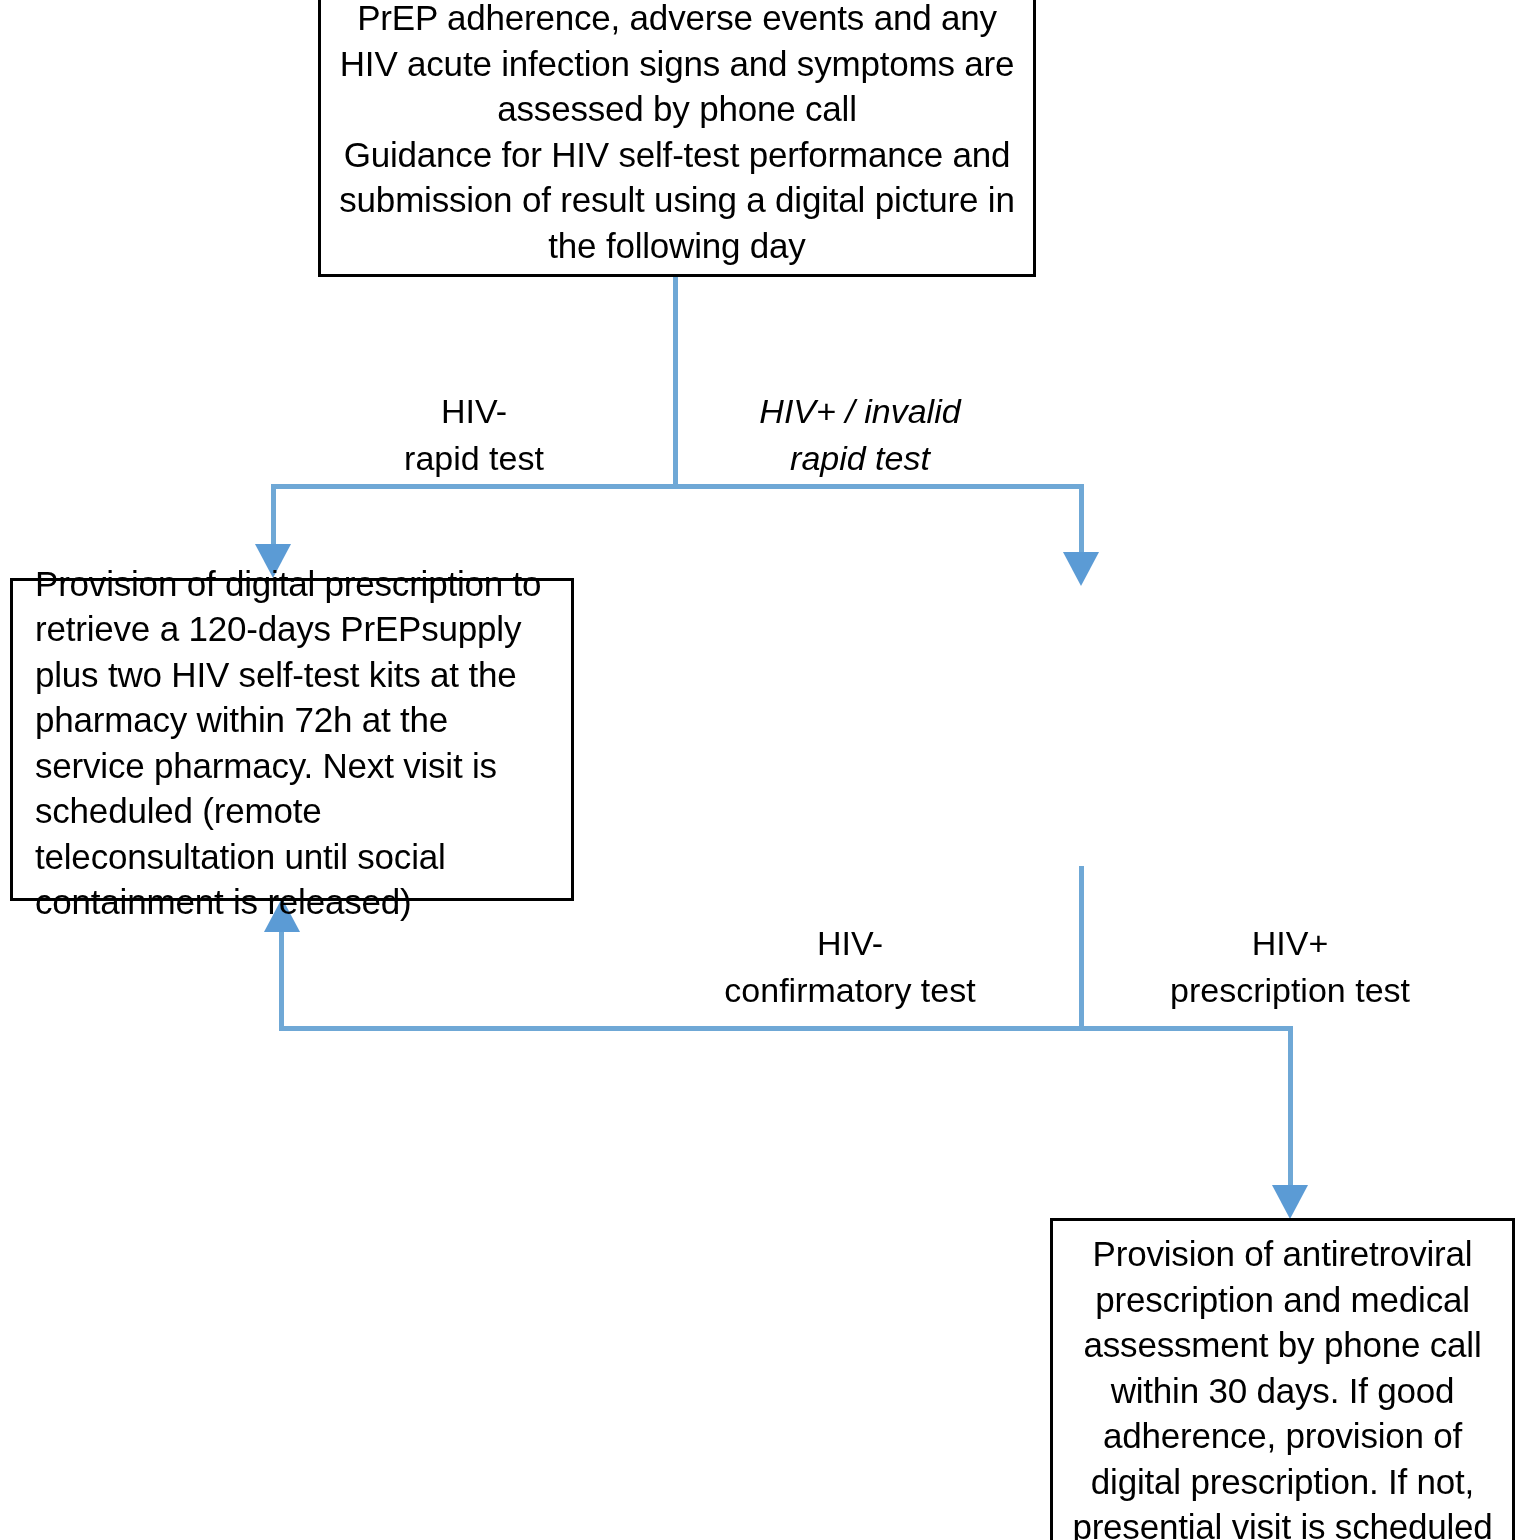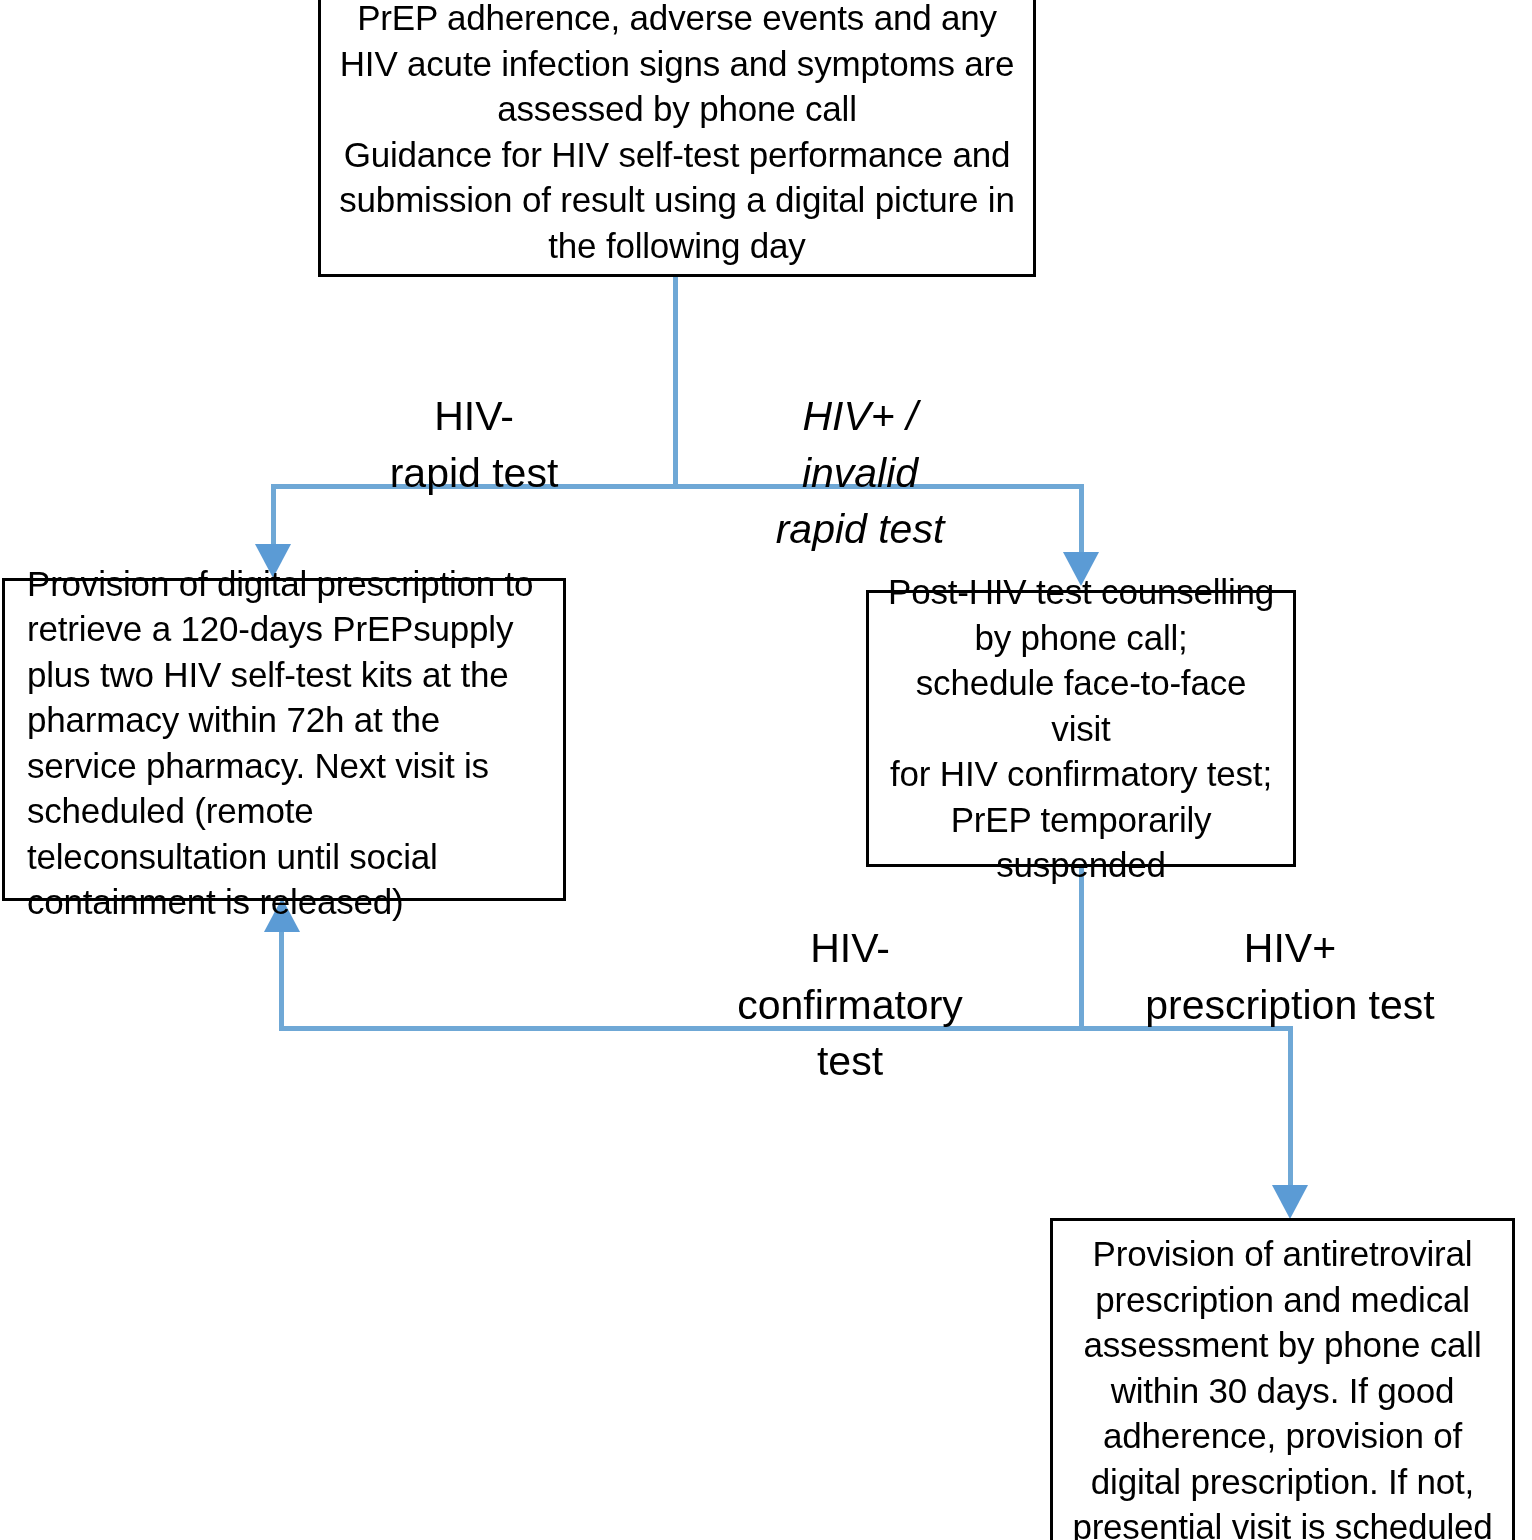--- a/index.html
+++ b/index.html
@@ -40,21 +40,21 @@
   .left-text   { text-align: left; }
 
   
   #node-assessment {
     left: 318px;  top: -14px;
     width: 718px; height: 291px;
     padding: 6px 14px 6px 14px;
   }
   
   #node-prescription {
-    left: 2px;    top: 578px;
+    left: 10px;    top: 578px;
     width: 564px; height: 323px;
     padding: 8px 16px 2px 22px;
   }
   
   #node-counselling {
     left: 866px;  top: 590px;
     width: 430px; height: 277px;
     padding: 6px 14px;
   }
   
@@ -85,21 +85,21 @@
   }
   .arrow-up {
     border-left: 18px solid transparent;
     border-right: 18px solid transparent;
     border-bottom: 34px solid #5B9BD5;
   }
 
   
   .edge-label {
     position: absolute;
-    font-size: 41px;
+    font-size: 34px;
     line-height: 1.38;
     text-align: center;
     white-space: pre-line;
     color: #000000;
     z-index: 4;
   }
   #label-hiv-neg-rapid      { left: 358px;  top: 388px; width: 232px; }
   #label-hiv-pos-rapid      { left: 740px;  top: 388px; width: 240px; font-style: italic; }
   #label-hiv-neg-confirm    { left: 700px;  top: 920px; width: 300px; }
   #label-hiv-pos-confirm    { left: 1140px; top: 920px; width: 300px; }
@@ -143,26 +143,18 @@
 
   <div class="node" id="node-assessment">
     <span class="node-text center-text">PrEP adherence, adverse events and any HIV acute infection signs and symptoms are assessed by phone call
 Guidance for HIV self-test performance and submission of result using a digital picture in the following day</span>
   </div>
 
   <div class="node" id="node-prescription">
     <span class="node-text left-text">Provision of digital prescription to retrieve a 120-days PrEPsupply plus two HIV self-test kits at the pharmacy within 72h at the service pharmacy. Next visit is scheduled (remote teleconsultation until social containment is released)</span>
   </div>
 
-  <div class="node" id="node-counselling">
-    <span class="node-text center-text">Post-HIV test counselling
-by phone call;
-schedule face-to-face visit
-for HIV confirmatory test;
-PrEP temporarily
-suspended</span>
-  </div>
 
   <div class="node" id="node-antiretroviral">
     <span class="node-text center-text">Provision of antiretroviral prescription and medical assessment by phone call within 30 days. If good adherence, provision of digital prescription. If not, presential visit is scheduled</span>
   </div>
 
 </div>
 
 </body></html>

